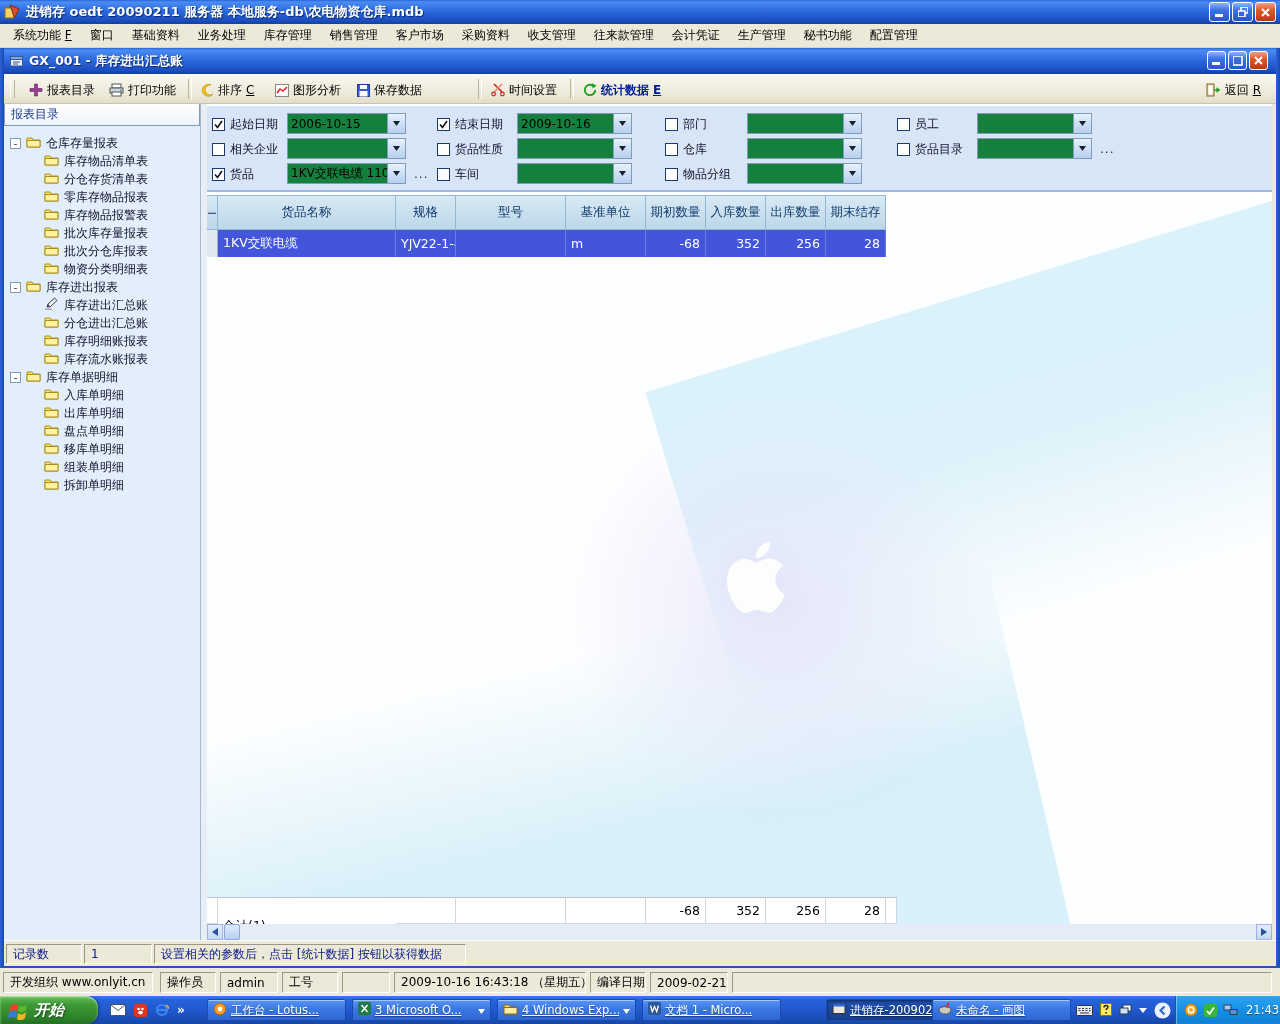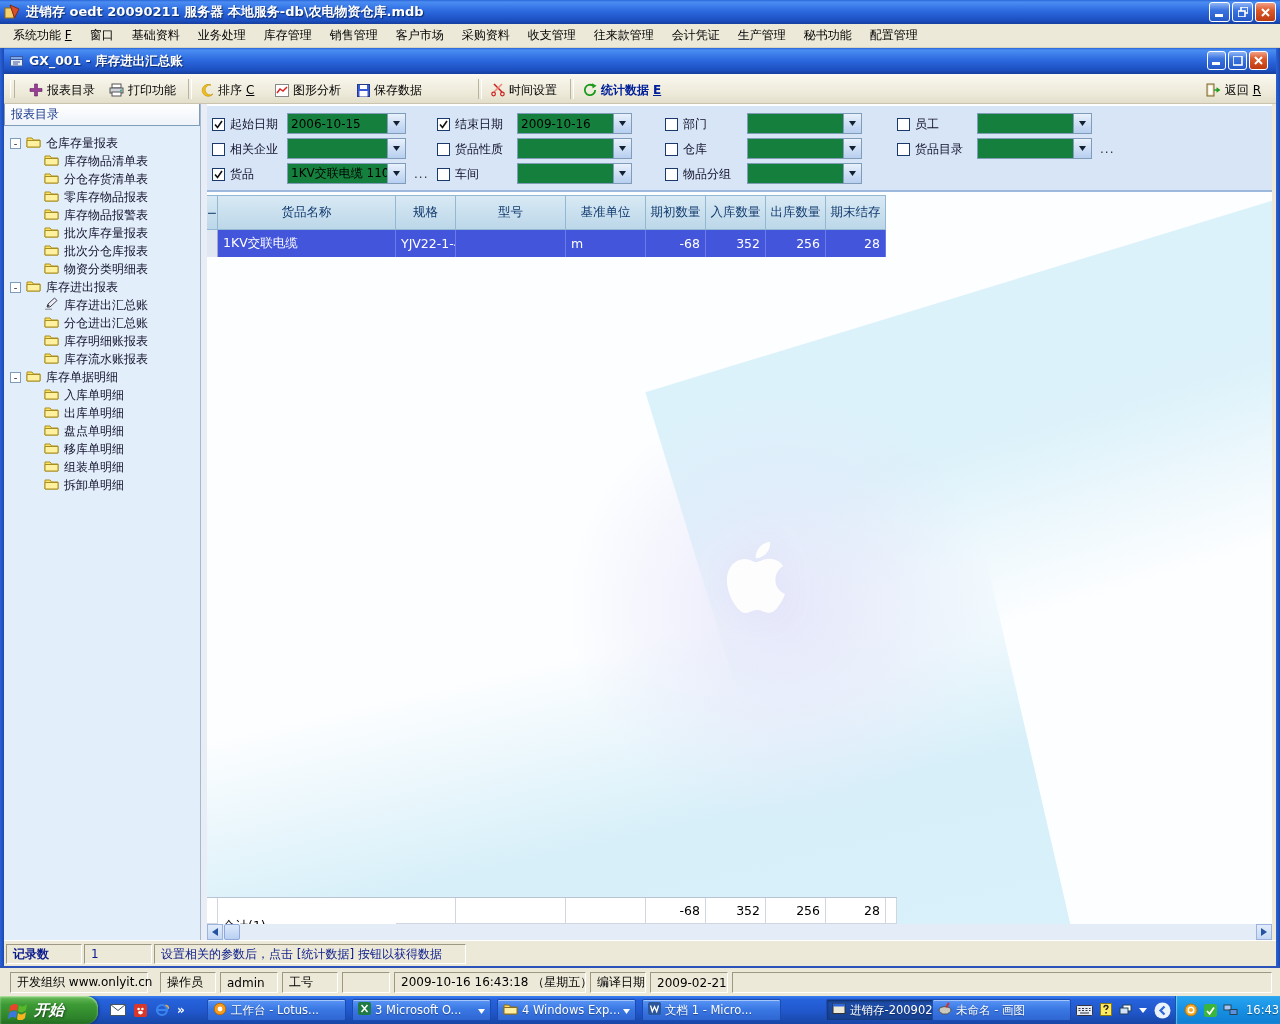--- a/index.html
+++ b/index.html
@@ -142,21 +142,21 @@
     box-sizing:border-box;box-shadow:inset 0 1px 2px #bfe8b0, 1px 0 3px rgba(0,0,0,.4);}
   #startbtn .stext{color:#fff;font-weight:bold;font-style:italic;font-size:15px;
     text-shadow:1px 1px 2px #1a4a1a;}
   #quicklaunch{position:absolute;left:104px;top:0;height:28px;display:flex;align-items:center;gap:8px;
     padding:0 6px;}
   .qicon{display:flex;align-items:center;}
   #qloverflow{color:#fff;font-weight:bold;font-size:12px;}
   .task{position:absolute;top:3px;height:22px;width:139px;border-radius:2px;
     background:linear-gradient(180deg,#5a96f6,#3a78e4 45%,#2f66d2);
     border:1px solid #1b4ab0;box-sizing:border-box;display:flex;align-items:center;gap:4px;
-    padding:0 5px;color:#fff;font-size:11.5px;box-shadow:inset 0 1px 0 rgba(255,255,255,.45);}
+    padding:0 5px;color:#fff;font-size:11.5px;box-shadow:inset 0 1px 0 rgba(255,255,255,.45);text-decoration:underline;}
   .task .tlabel{flex:1;white-space:nowrap;overflow:hidden;text-shadow:0 1px 1px rgba(0,0,0,.35);}
   .task.active{background:linear-gradient(180deg,#1e4fae,#17408f);box-shadow:inset 0 1px 3px rgba(0,0,0,.5);}
   .task .chev{flex:0 0 auto;}
   #traydark{position:absolute;right:105px;top:0;height:28px;display:flex;align-items:center;gap:7px;
     padding-right:4px;}
   #traylight{position:absolute;right:0;top:0;width:105px;height:28px;
     background:linear-gradient(180deg,#2aa5f0 0%,#1690e4 50%,#0f7ed2 100%);
     border-left:1px solid #0a5aa8;box-shadow:inset 1px 0 1px rgba(255,255,255,.4);
     display:flex;align-items:center;gap:6px;padding-left:8px;box-sizing:border-box;}
   #trayclock{color:#fff;font-size:11.5px;margin-left:2px;text-shadow:0 1px 1px rgba(0,0,0,.4);}
@@ -685,27 +685,27 @@
       <div id="htrack"></div>
       <div class="sarrow">
           <svg width="6" height="8">
             <path d="M0 0l6 4-6 4z" fill="#25539e"></path>
           </svg>
         </div>
     </div>
   </div>
 
   <div class="abs" id="childstatus">
-      <div class="spanel" style="left: 2px; width: 76px; font-weight: bold;">记录数</div>
+      <div class="spanel" style="left: 2px; width: 76px;">记录数</div>
       <div class="spanel" style="left: 80px; width: 68px;">1</div>
       <div class="spanel" style="left: 150px; width: 312px;">设置相关的参数后，点击 [统计数据] 按钮以获得数据</div>
     </div>
 
   <div class="abs" id="appstatus">
-      <div class="spanel" style="left: 10px; width: 138px;">开发组织 www.onlyit.cn</div>
+      <div class="spanel" style="left: 3px; width: 150px;">开发组织 www.onlyit.cn</div>
       <div class="spanel" style="left: 160px; width: 56px;">操作员</div>
       <div class="spanel" style="left: 220px; width: 58px;">admin</div>
       <div class="spanel" style="left: 282px; width: 56px;">工号</div>
       <div class="spanel" style="left: 342px; width: 48px;"></div>
       <div class="spanel" style="left: 394px; width: 192px;">2009-10-16 16:43:18 （星期五）</div>
       <div class="spanel" style="left: 590px; width: 56px;">编译日期</div>
       <div class="spanel" style="left: 650px; width: 78px;">2009-02-21</div>
       <div class="spanel" style="left: 732px; width: 540px;"></div>
     </div>
 
@@ -789,21 +789,21 @@
             <rect width="13" height="13" rx="2.5" fill="#3cb53c"></rect>
             <path d="M3 7l2.6 2.8L10 3.4" stroke="#fff" stroke-width="1.7" fill="none"></path>
           </svg>
         </span>
       <span class="trayicon">
           <svg width="15" height="12" viewBox="0 0 15 12">
             <rect x="1" y="1" width="7" height="5" fill="#aac6f2" stroke="#245"></rect>
             <rect x="7" y="5.5" width="7" height="5" fill="#5f90e0" stroke="#245"></rect>
           </svg>
         </span>
-      <span id="trayclock">16:43</span>
+      <span id="trayclock">21:43</span>
     </div>
   <div class="task" style="left: 207px;">
         <span class="ticon"><svg width="14" height="14" viewBox="0 0 14 14">
             <circle cx="7" cy="7" r="5.8" fill="#f59b1e" stroke="#b96a08"></circle>
             <circle cx="7" cy="7" r="2.4" fill="#fff"></circle>
           </svg></span>
         <span class="tlabel">工作台 - Lotus...</span>
       </div>
       <div class="task" style="left: 352px;">
         <span class="ticon"><svg width="13" height="13" viewBox="0 0 13 13">

